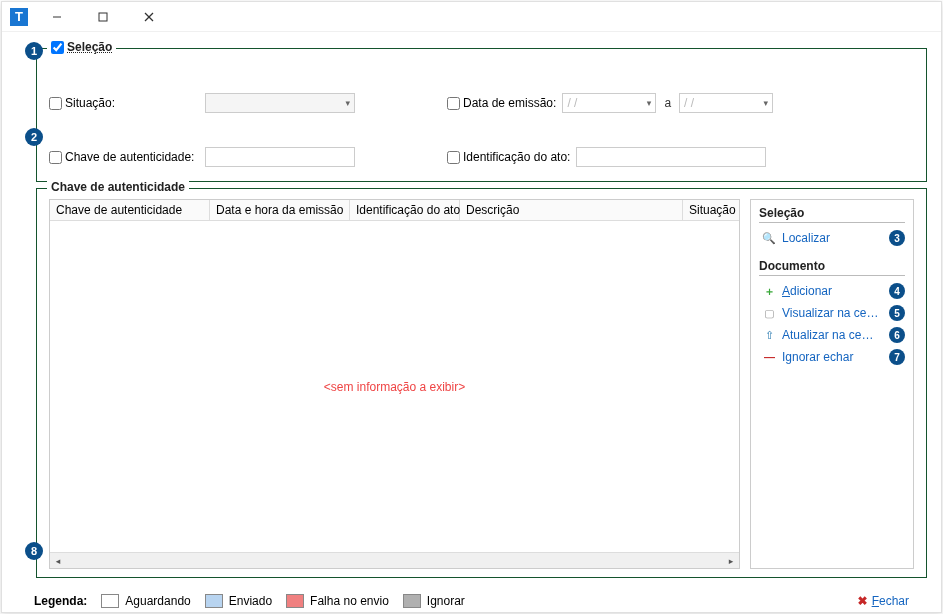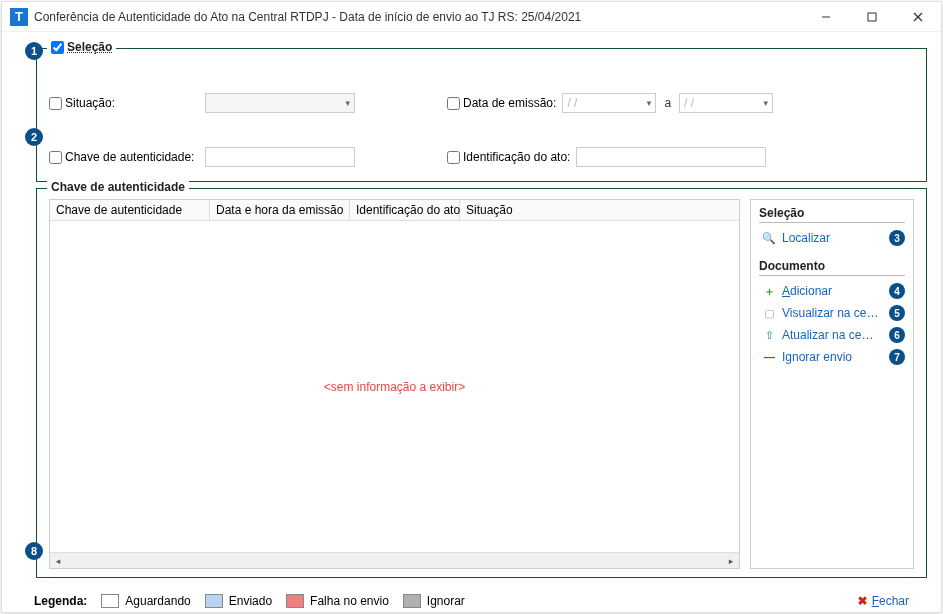--- a/index.html
+++ b/index.html
@@ -83,21 +83,20 @@
   .field-label { min-width: 130px; }
   .sep { color:#333; margin:0 2px;}
 </style>
 </head>
 <body>
 
 <div class="window">
 
   <div class="titlebar">
     <div class="app-icon">T</div>
-    <div class="title">Conferência de Autenticidade do Ato na Central RTDPJ - Data de início de envio ao TJ RS: 25/04/2021</div>
     <div class="winbtns">
       <div class="winbtn">
         <svg viewBox="0 0 10 10">
             <line x1="1" y1="5" x2="9" y2="5" stroke="#333" stroke-width="1"></line>
           </svg>
       </div>
       <div class="winbtn">
         <svg viewBox="0 0 10 10">
             <rect x="1" y="1" width="8" height="8" fill="none" stroke="#333" stroke-width="1"></rect>
           </svg>
@@ -165,20 +164,21 @@
     <div class="group" style="margin-left:20px; ">
       <div class="group-legend">Chave de autenticidade</div>
 
       <div class="main-split">
 
         <div class="table-wrap">
           <div class="tbl-header">
             <div class="th" style="width:160px;">Chave de autenticidade</div>
             <div class="th" style="width:140px;">Data e hora da emissão</div>
             <div class="th" style="width:110px;">Identificação do ato</div>
+            <div class="th" style="flex:1;">Descrição</div>
             <div class="th" style="width:56px;text-align:center;">Situação</div>
           </div>
           <div class="empty-msg">&lt;sem informação a exibir&gt;</div>
           <div class="scroll-h">
             <span>◂</span>
             <div class="track"></div>
             <span>▸</span>
           </div>
         </div>
 
@@ -208,21 +208,21 @@
             </div>
 
             <div class="sp-link">
               <span class="sp-icon ic-up">⇧</span>
               <span class="label">Atualizar na central...</span>
               <span class="row-badge">6</span>
             </div>
 
             <div class="sp-link">
               <span class="sp-icon ic-minus">—</span>
-              <span class="label">Ignorar envio</span>
+              <span class="label">Ignorar echar</span>
               <span class="row-badge">7</span>
             </div>
           </div>
         </div>
 
       </div>
     </div>
 
     <div class="legend">
       <span class="legend-title" style="margin-left:-16px;">Legenda:</span>

